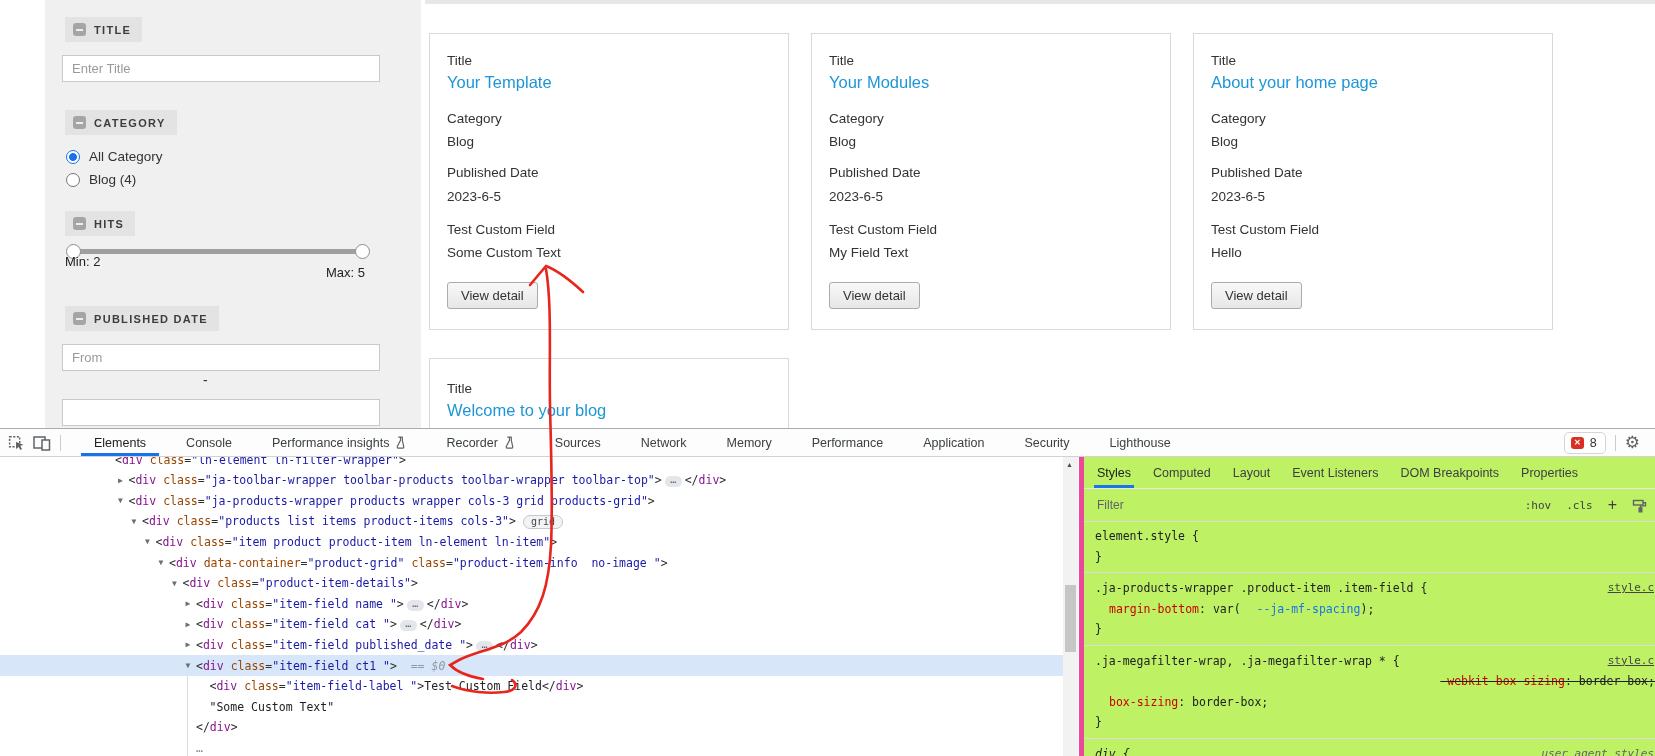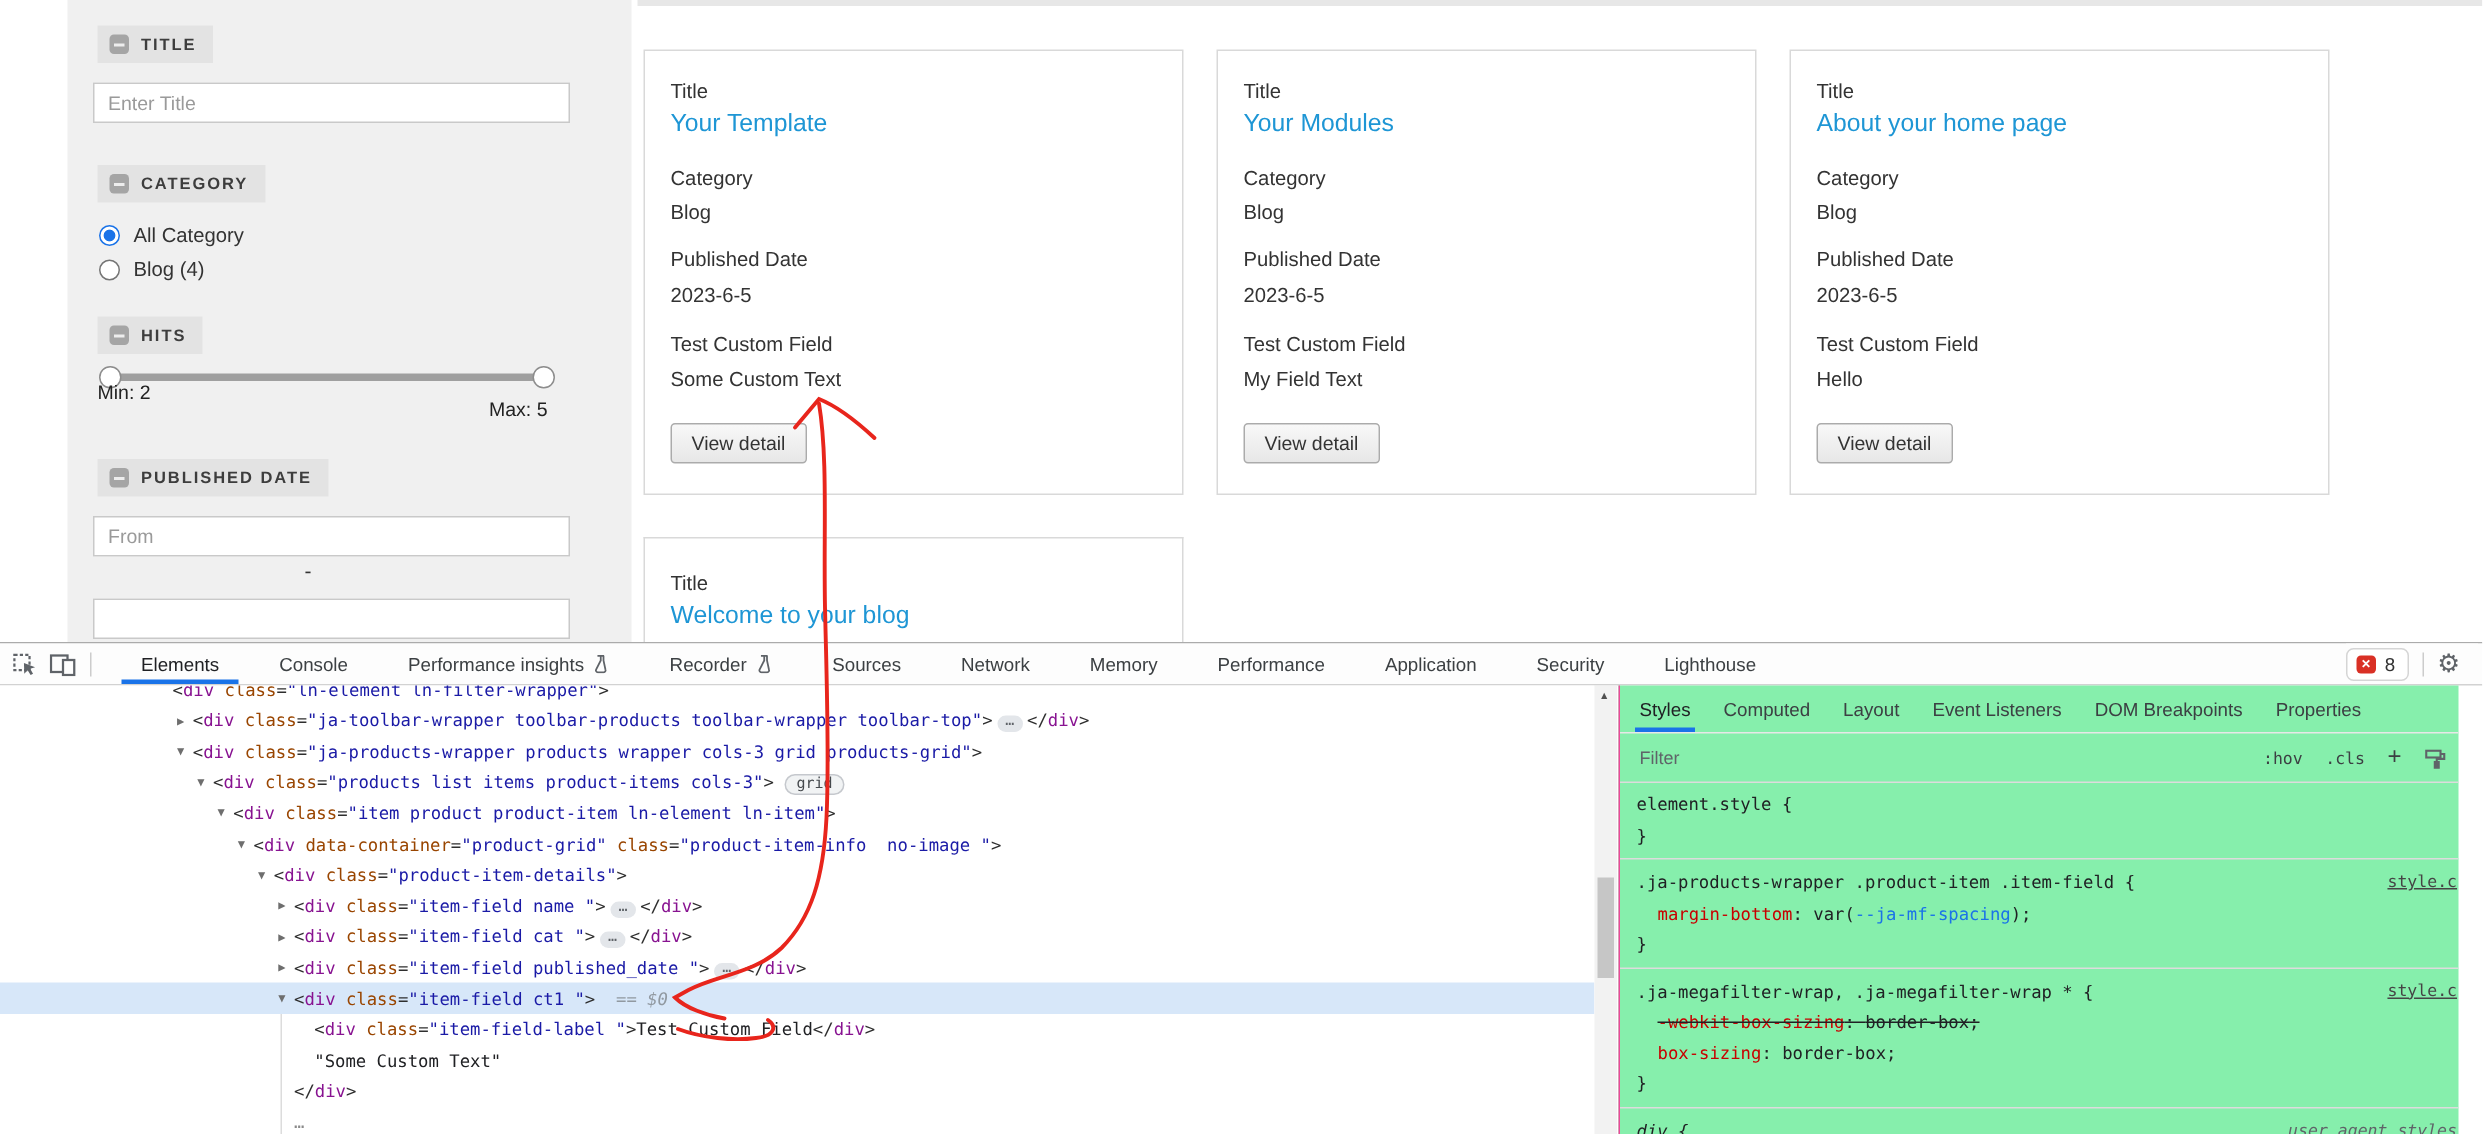--- a/index.html
+++ b/index.html
@@ -64,45 +64,45 @@
          font-size:10px;line-height:7px;text-align:center;margin:0 3px;vertical-align:1px;cursor:pointer;}
   .s-badge{display:inline-block;margin-left:7px;padding:0.5px 7px;border:1px solid #c5c8cd;border-radius:8px;
            background:#f1f3f4;color:#45494d;font-size:10px;cursor:pointer;}
   .odots{position:absolute;left:2px;top:201px;color:#777;font-size:11px;letter-spacing:1px;}
   .tguide{position:absolute;left:187px;top:219px;width:1px;height:82px;background:#dcdcdc;}
   
   .sbar{position:absolute;left:1063px;top:28px;width:15px;height:300px;background:#f2f2f2;}
   .sarrow{position:absolute;left:3px;top:4px;font-size:7px;color:#505050;cursor:pointer;}
   .sthumb{position:absolute;left:2px;top:128px;width:11px;height:67px;background:#c6c6c6;cursor:pointer;}
   
-  .spanel{position:absolute;left:1079px;top:28px;right:16px;height:300px;border-left:1px solid #ec4899;
-          overflow:hidden;background:#86efac;}
+  .spanel{position:absolute;left:1079px;top:28px;right:0;height:300px;border-left:5px solid #ec4899;
+          overflow:hidden;background:#bef264;}
   .stabs{display:flex;height:31px;align-items:stretch;padding-left:2px;border-bottom:1px solid #e8e8e8;}
   .stab{padding:0 11px;font-size:12.5px;color:#3c4043;position:relative;display:flex;align-items:center;
         cursor:pointer;white-space:nowrap;}
   .stab.on{color:#202124;}
   .stab.on::after{content:"";position:absolute;left:8px;right:8px;bottom:0;height:3px;background:#1a73e8;}
   .frow{height:32px;display:flex;align-items:center;border-bottom:1px solid #dcdcdc;padding:0 8px 0 11px;}
   .finput{flex:1;border:none;outline:none;font-size:12px;color:#333;font-family:inherit;background:transparent;}
   .finput::placeholder{color:#5f6368;}
   .fbtns{display:flex;align-items:center;gap:15px;}
   .fmono{font-family:"DejaVu Sans Mono",monospace;font-size:11px;font-weight:normal;color:#3c4043;cursor:pointer;}
   .fplus{font-size:16px;color:#3c4043;cursor:pointer;line-height:1;position:relative;}
   .rules{position:absolute;left:0;top:64px;right:0;bottom:0;font-family:"DejaVu Sans Mono",monospace;
          font-size:11.5px;line-height:20.5px;overflow:hidden;color:#202124;}
   .rule{padding:5px 0 5px 11px;border-bottom:1px solid #dcdcdc;position:relative;}
   .rule:last-child{border-bottom:none;}
   .rule.ua{font-style:italic;}
   .rsel{color:#202124;cursor:pointer;}
   .rsrc{position:absolute;right:1px;top:5px;color:#454545;text-decoration:underline;cursor:pointer;font-size:11px;}
   .rsrc.it{font-style:italic;text-decoration:none;color:#5f6368;}
   .rdecl{padding-left:14px;cursor:pointer;}
-  .rdecl.struck{text-decoration:line-through;}
+  .rdecl.struck{text-decoration:line-through;text-align:right;}
   .rname{color:#c80000;}
-  .rvar{color:#1a73e8;cursor:pointer;}
+  .rvar{color:#1a73e8;cursor:pointer;margin-left:16px;}
   
   .ann{position:absolute;left:0;top:0;pointer-events:none;z-index:60;}
 </style>
 </head>
 <body>
 
 <div id="stage">
 
   <div class="sidebar">
     <div class="chip" style="top:17px">

